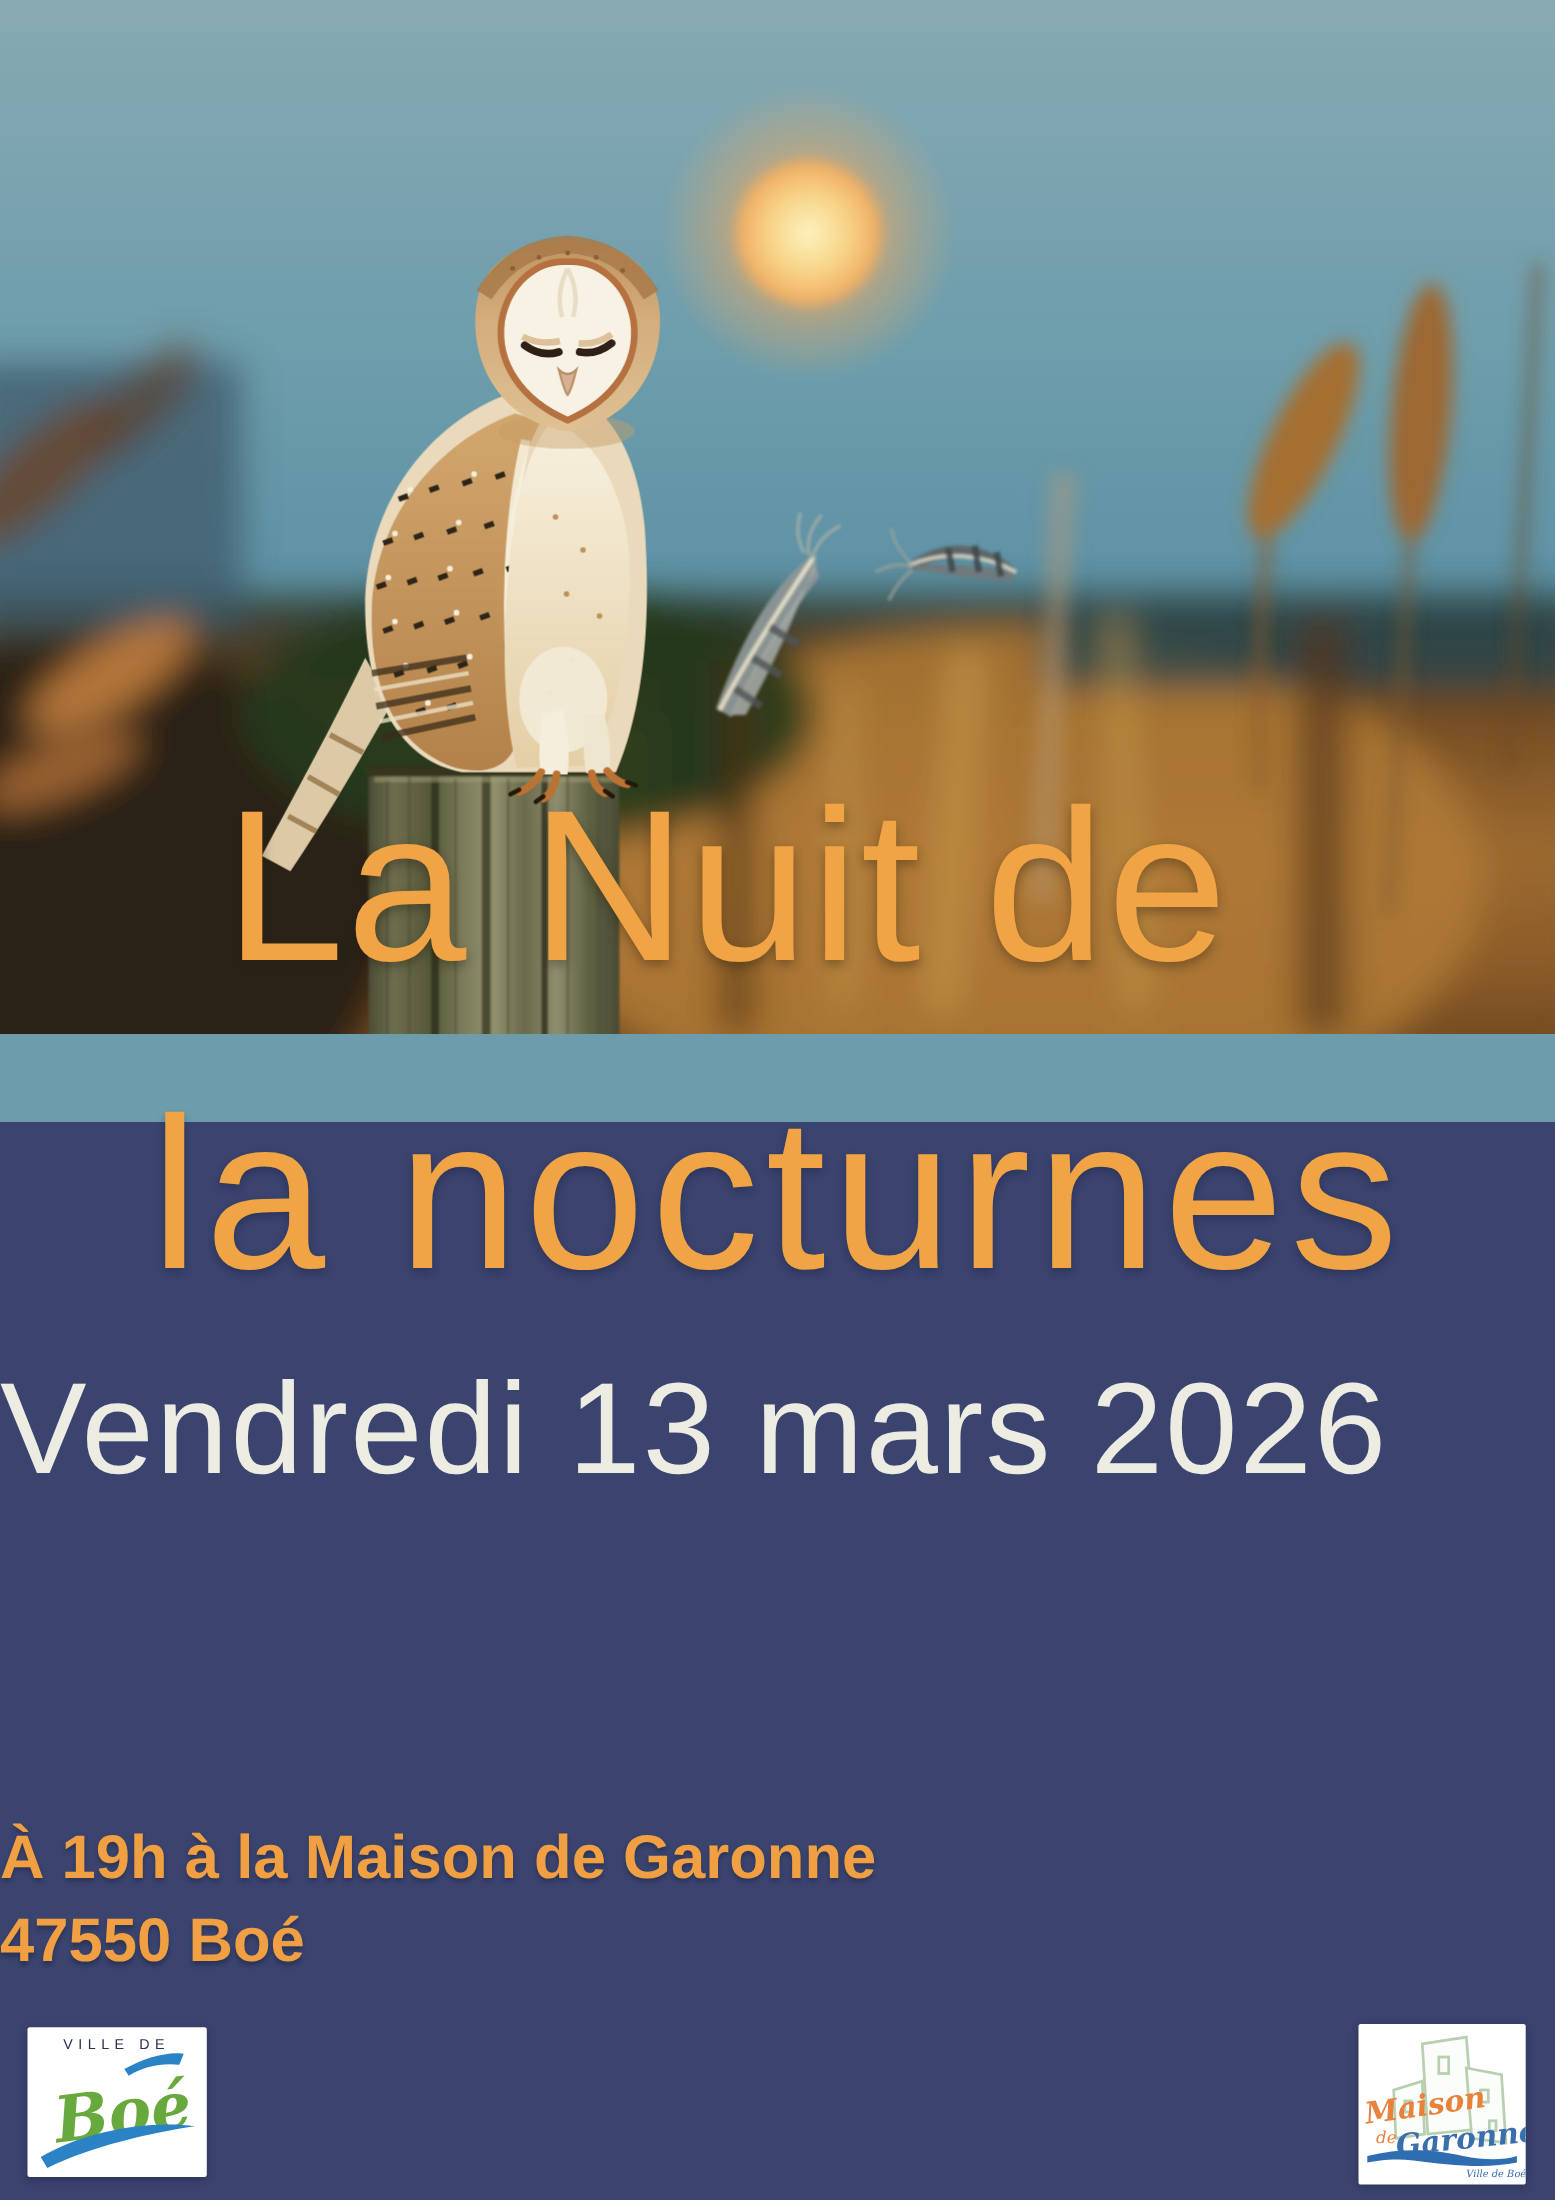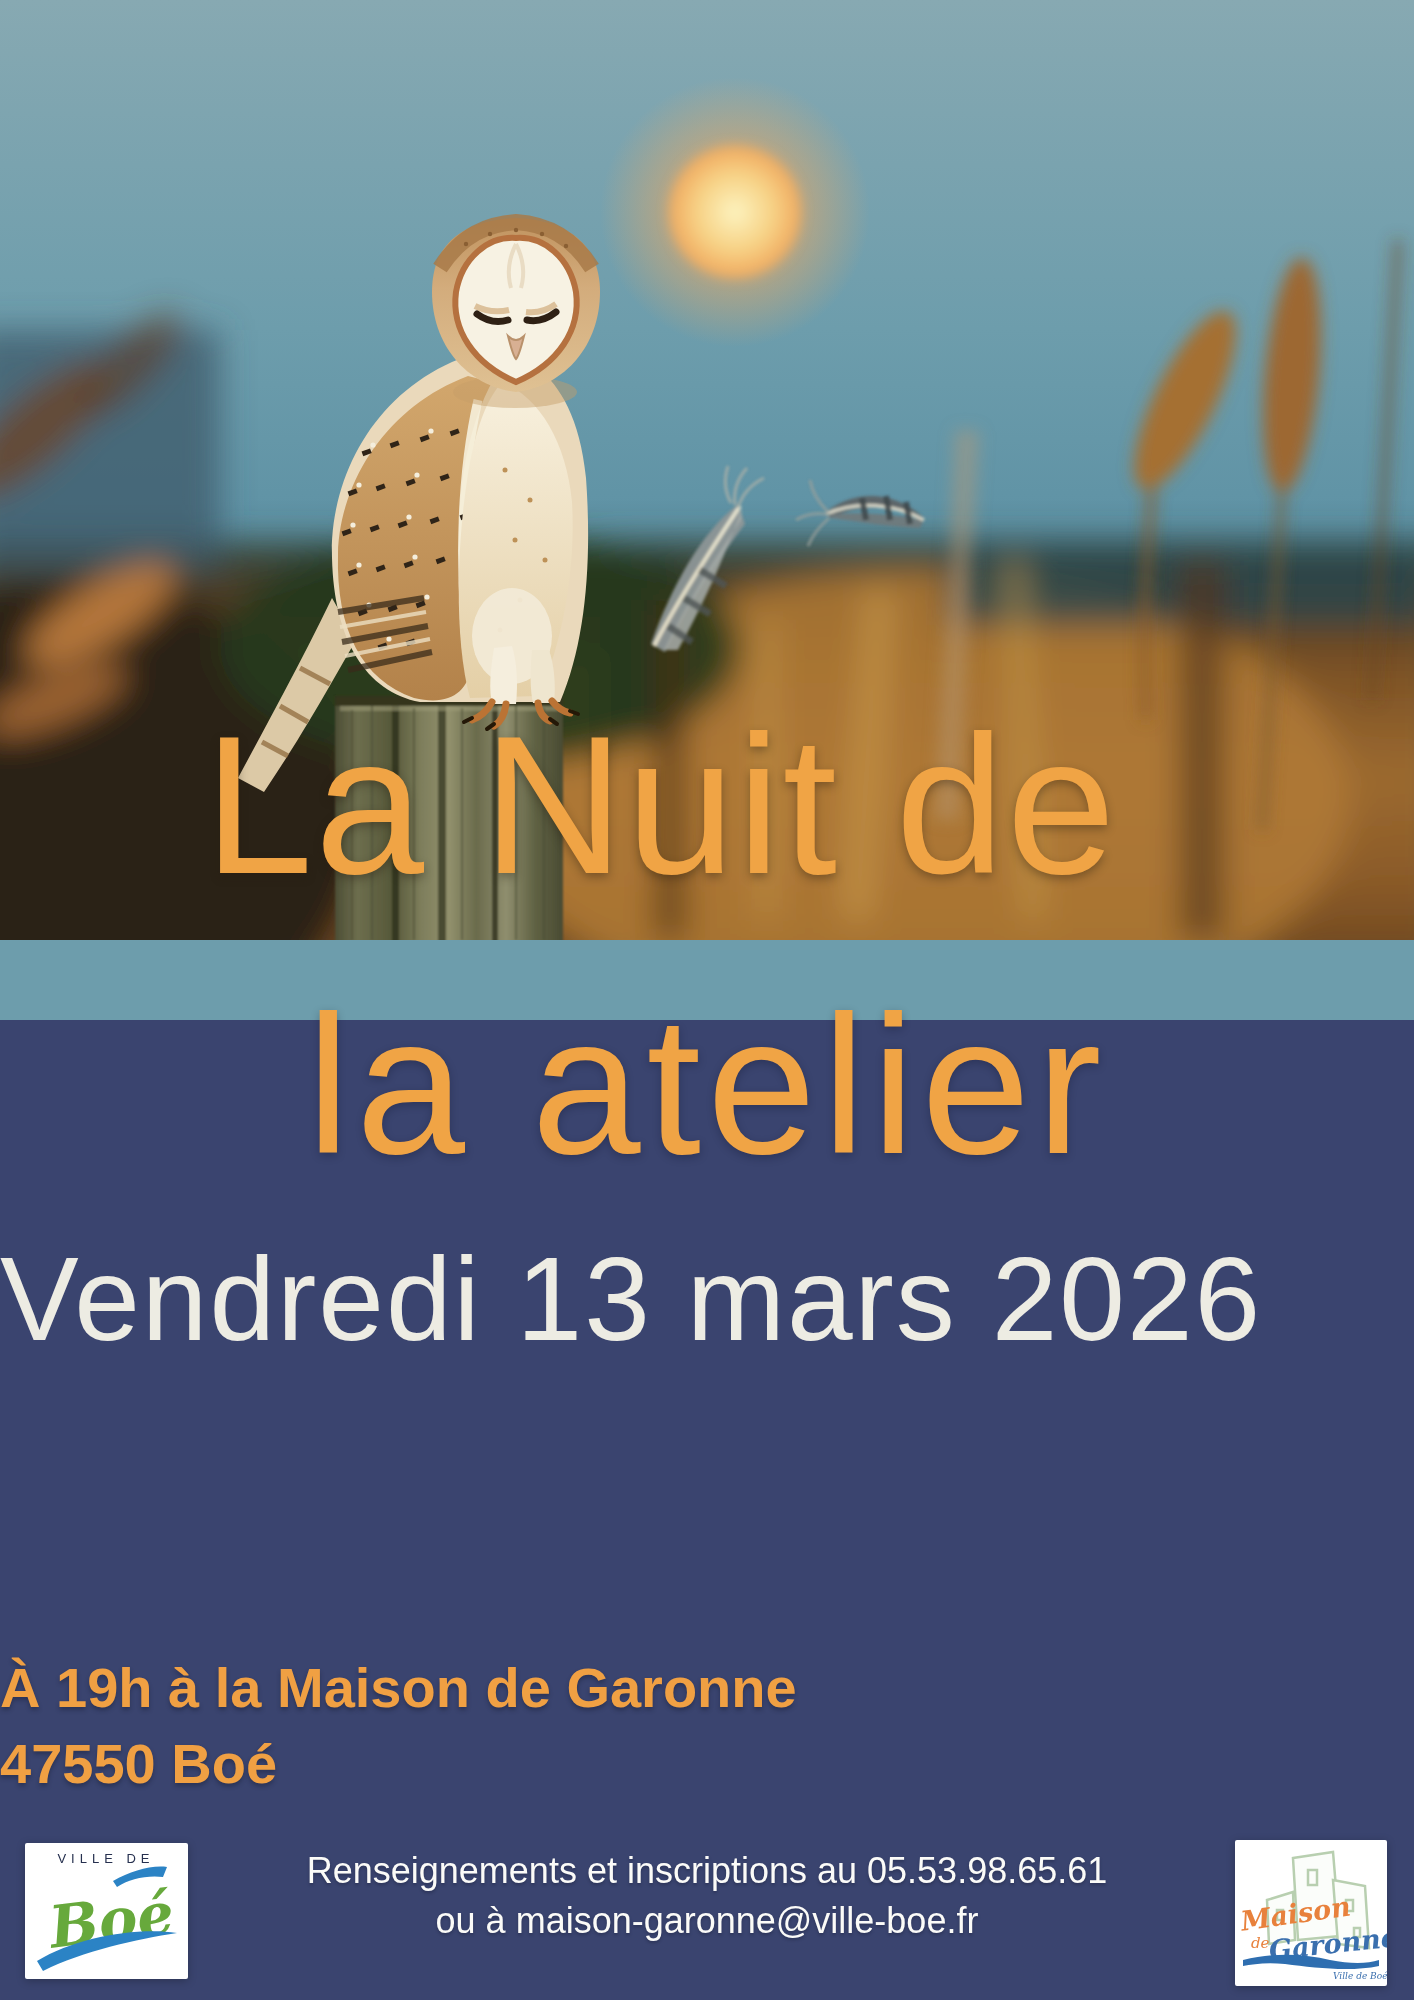--- a/index.html
+++ b/index.html
@@ -261,31 +261,27 @@
         <path d="M830,518 C860,522 892,527 920,528 L924,520 C894,514 860,512 832,514 Z" fill="#71787a" opacity="0.95"></path>
         <path d="M826,514 C858,500 894,504 924,520" stroke="#d8d4c4" stroke-width="3.5" fill="none"></path>
         <path d="M862,498 l4,22 M886,496 l4,24 M906,502 l4,22" stroke="#3b4143" stroke-width="6" opacity="0.85" fill="none"></path>
         <path d="M828,512 C818,502 812,492 810,480 M830,515 C818,512 806,514 796,520 M829,518 C820,526 812,536 808,546" stroke="#9aa09b" stroke-width="3" fill="none" opacity="0.8"></path>
       </g>
     </svg>
 
     <div class="title1">La Nuit de</div>
   </div>
 
-  <div class="title2">la atelier</div>
+  <div class="title2">la nocturnes</div>
   <div class="date">Vendredi 13 mars 2026</div>
 
 
   <div class="venue1">À 19h à la Maison de Garonne</div>
   <div class="venue2">47550 Boé</div>
 
-  <div class="contact">
-    <div>Renseignements et inscriptions au 05.53.98.65.61</div>
-    <div>ou à maison-garonne@ville-boe.fr</div>
-  </div>
 
   <div class="logo-card logo-boe">
     <svg viewBox="0 0 163 136">
       <text x="81" y="20" text-anchor="middle" font-family="Liberation Sans, sans-serif" font-size="13" letter-spacing="5" fill="#26304f">VILLE DE</text>
       <path d="M88,38 C106,28 126,22 142,24 L138,34 C122,32 104,36 92,44 Z" fill="#2b83c5"></path>
       <text x="24" y="98" font-family="DejaVu Serif, serif" font-style="italic" font-weight="bold" font-size="58" fill="#67a93c" transform="rotate(-7 80 75)">Boé</text>
       <path d="M12,118 C52,94 112,84 152,90 C112,96 58,108 18,128 Z" fill="#2b83c5"></path>
     </svg>
   </div>
 

